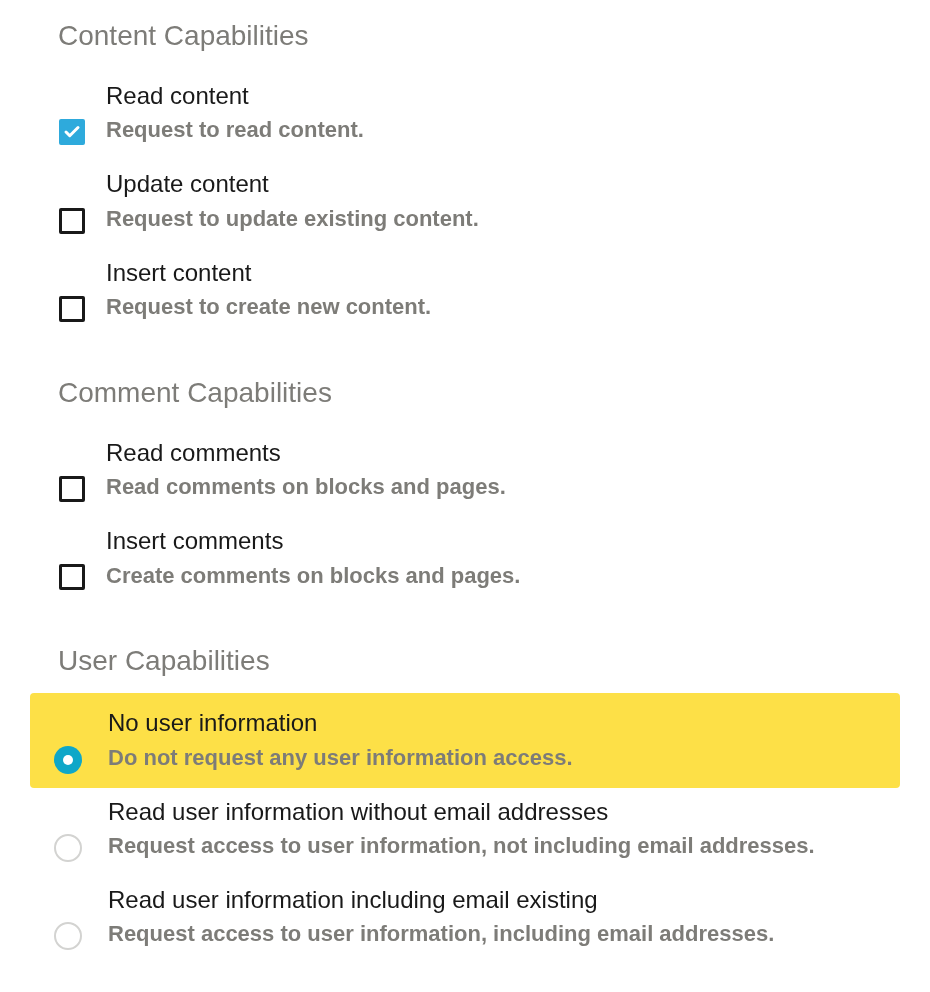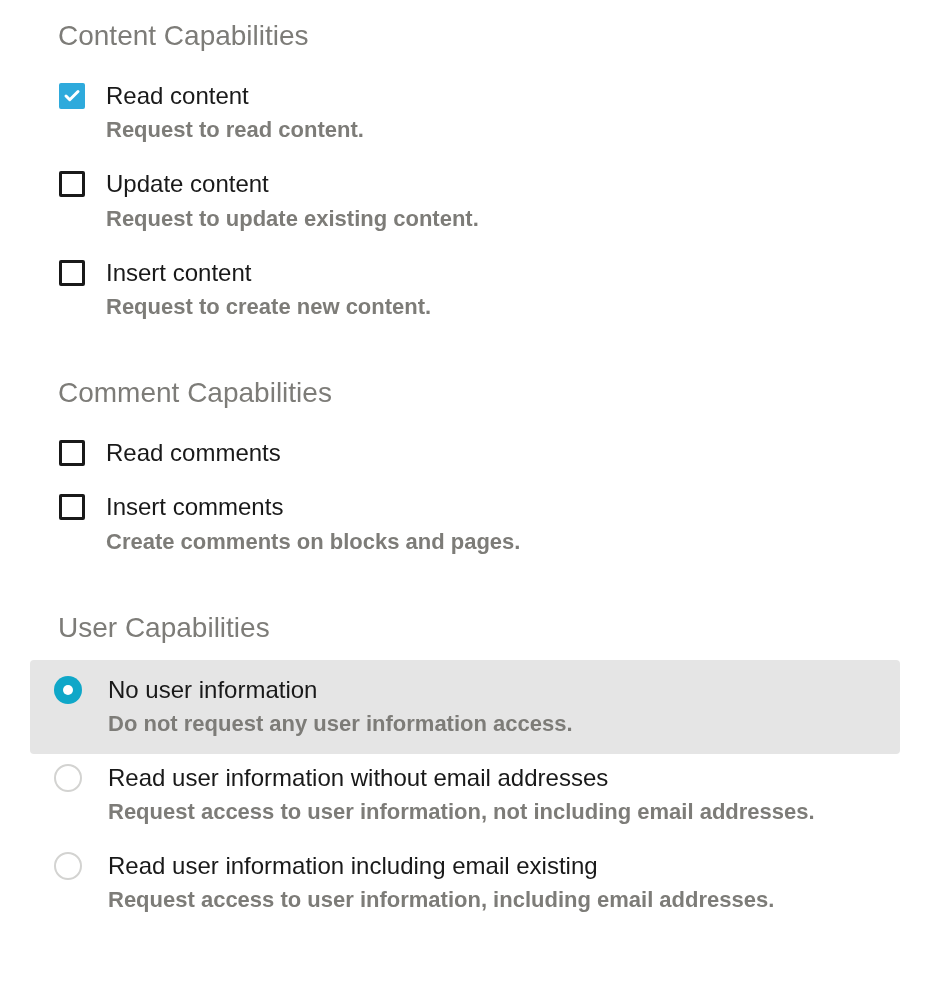--- a/index.html
+++ b/index.html
@@ -19,25 +19,25 @@
     }
     .section-header {
       font-size: 28px;
       color: #7d7c78;
       font-weight: 400;
       margin-bottom: 22px;
       padding-left: 28px;
     }
     .option {
       display: flex;
-      align-items: flex-start;
+      align-items: flex-end;
       padding: 6px 0 16px 28px;
     }
     .option.selected-radio {
-      background: #e5e5e5;
+      background: #fde047;
       border-radius: 4px;
       padding-top: 14px;
       padding-bottom: 14px;
       margin-bottom: 2px;
     }
     .control {
       flex-shrink: 0;
       width: 28px;
       height: 28px;
       margin-right: 20px;
@@ -152,20 +152,21 @@
 
 <div class="section">
   <div class="section-header">Comment Capabilities</div>
 
   <div class="option">
     <div class="control">
       <div class="checkbox"></div>
     </div>
     <div class="option-text">
       <div class="option-title">Read comments</div>
+      <div class="option-desc">Read comments on blocks and pages.</div>
     </div>
   </div>
 
   <div class="option">
     <div class="control">
       <div class="checkbox"></div>
     </div>
     <div class="option-text">
       <div class="option-title">Insert comments</div>
       <div class="option-desc">Create comments on blocks and pages.</div>

